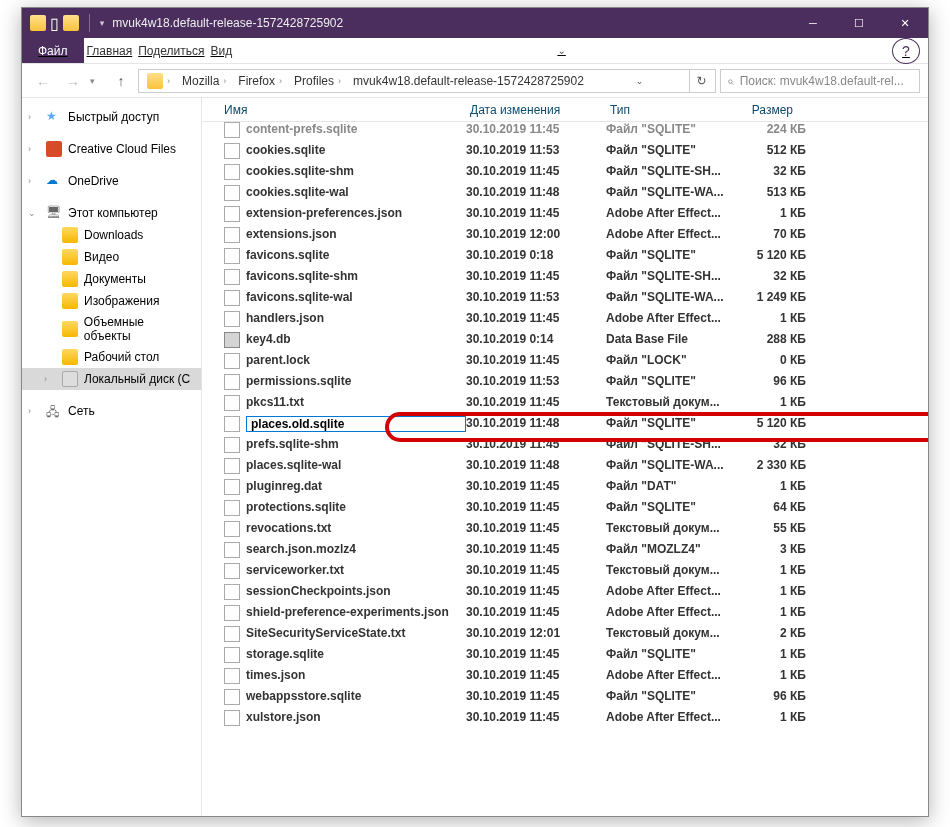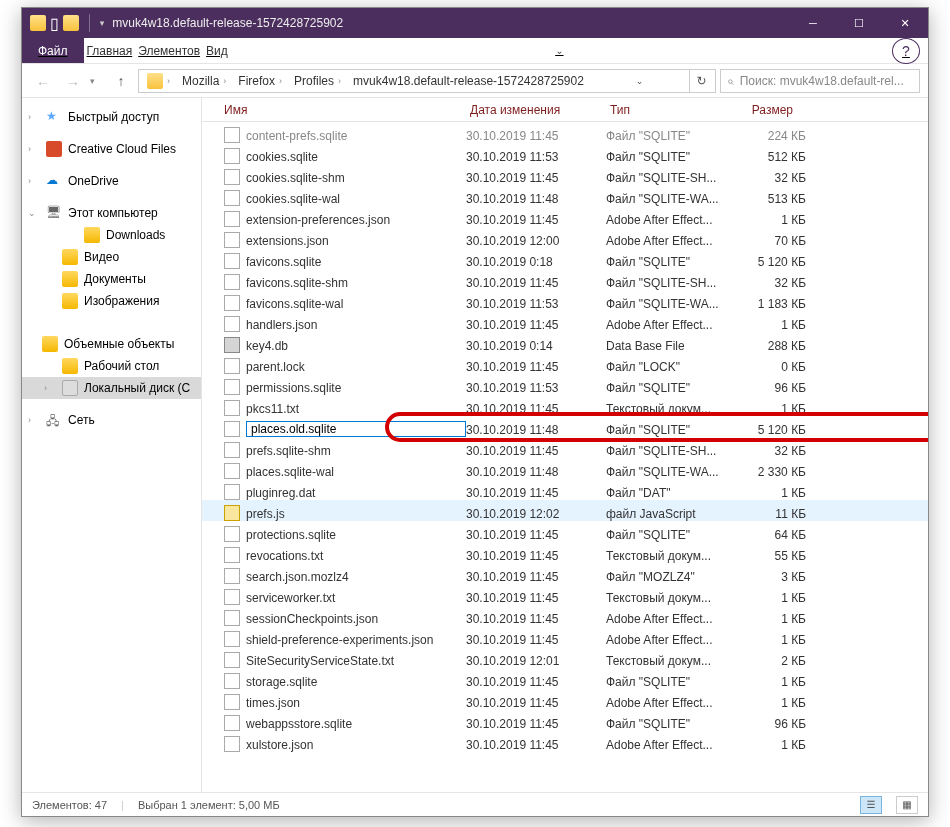--- a/index.html
+++ b/index.html
@@ -36,28 +36,28 @@
 .nav-item.selected { background: #d9d9d9; }
 .nav-group-gap { height: 10px; }
 .icon-star { color: #5aa7ff; }
 .icon-cc { background: #d84b2a; border-radius: 2px; }
 .icon-cloud { color: #0078d4; }
 .icon-pc { color: #666; }
 .icon-folder { background: linear-gradient(#ffd860,#f5b800); border-radius: 2px; }
 .icon-disk { background: #ddd; border: 1px solid #aaa; border-radius: 2px; }
 .icon-net { color: #666; }
 .content { flex: 1; display: flex; flex-direction: column; overflow: hidden; }
-.columns { display: flex; border-bottom: 1px solid #e5e5e5; font-size: 12px; color: #7f1d1d; height: 24px; align-items: center; }
+.columns { display: flex; border-bottom: 1px solid #e5e5e5; font-size: 12px; color: #0c4a6e; height: 24px; align-items: center; }
 .col { padding: 0 8px; border-right: 1px solid transparent; }
 .col-name { width: 260px; padding-left: 22px; }
 .col-date { width: 140px; }
 .col-type { width: 120px; }
 .col-size { width: 80px; text-align: right; }
 .filelist { flex: 1; overflow-y: auto; position: relative; }
-.row { display: flex; align-items: flex-end; height: 21px; font-size: 12px; color: #333; padding-left: 22px; }
+.row { display: flex; align-items: flex-start; height: 21px; font-size: 12px; color: #333; padding-left: 22px; font-weight: bold; }
 .row.dim { color: #888; }
 .row.sel { background: #e5f3ff; }
 .row.editing .fname { border: 1px solid #0078d4; background: #fff; padding: 0 4px; color: #000; }
 .row .fico { width: 16px; height: 16px; margin-right: 6px; flex-shrink: 0; }
 .row .fname { width: 220px; overflow: hidden; white-space: nowrap; text-overflow: ellipsis; }
 .row .fdate { width: 140px; }
 .row .ftype { width: 120px; overflow: hidden; white-space: nowrap; text-overflow: ellipsis; }
 .row .fsize { width: 80px; text-align: right; }
 .file-doc { background: #fff; border: 1px solid #aaa; }
 .file-js { background: #f9e79f; border: 1px solid #c9a300; }
@@ -86,21 +86,21 @@
     <div class="win-controls">
       <div class="win-btn">─</div>
       <div class="win-btn">☐</div>
       <div class="win-btn close">✕</div>
     </div>
   </div>
 
   <div class="ribbon">
     <div class="ribbon-file">Файл</div>
     <div class="ribbon-tab">Главная</div>
-    <div class="ribbon-tab">Элементов</div>
+    <div class="ribbon-tab">Поделиться</div>
     <div class="ribbon-tab">Вид</div>
     <div class="ribbon-chevron" style="margin-left:auto;">⌄</div>
     <div class="ribbon-help">?</div>
   </div>
 
   <div class="navbar">
     <div class="nav-arrow">←</div>
     <div class="nav-arrow">→</div>
     <div class="nav-small">▾</div>
     <div class="nav-arrow enabled">↑</div>
@@ -152,37 +152,37 @@
           <span class="nico icon-cloud">☁</span>
           <span>OneDrive</span>
         </div>
       <div class="nav-group-gap"></div>
       <div class="nav-item">
           <span class="chev">⌄</span>
           <span class="nico icon-pc">🖥</span>
           <span>Этот компьютер</span>
         </div>
       <div id="pc-children">
-          <div class="nav-item" style="padding-left: 40px; margin-left: 22px;">
+          <div class="nav-item" style="padding-left: 40px;">
             <span class="nico icon-folder"></span>
             <span>Downloads</span>
           </div>
           <div class="nav-item" style="padding-left: 40px;">
             <span class="nico icon-folder"></span>
             <span>Видео</span>
           </div>
           <div class="nav-item" style="padding-left: 40px;">
             <span class="nico icon-folder"></span>
             <span>Документы</span>
           </div>
           <div class="nav-item" style="padding-left: 40px;">
             <span class="nico icon-folder"></span>
             <span>Изображения</span>
           </div>
-          <div class="nav-item" style="padding-left: 20px; margin-top: 21px;">
+          <div class="nav-item" style="padding-left: 40px;">
             <span class="nico icon-folder"></span>
             <span>Объемные объекты</span>
           </div>
           <div class="nav-item" style="padding-left: 40px;">
             <span class="nico icon-folder"></span>
             <span>Рабочий стол</span>
           </div>
           <div class="nav-item selected" style="padding-left: 40px;">
             <span class="chev" style="left: 22px;">›</span>
             <span class="nico icon-disk"></span>
@@ -259,21 +259,21 @@
             <span class="fname">favicons.sqlite-shm</span>
             <span class="fdate">30.10.2019 11:45</span>
             <span class="ftype">Файл "SQLITE-SH...</span>
             <span class="fsize">32 КБ</span>
           </div>
           <div class="row">
             <span class="fico file-doc"></span>
             <span class="fname">favicons.sqlite-wal</span>
             <span class="fdate">30.10.2019 11:53</span>
             <span class="ftype">Файл "SQLITE-WA...</span>
-            <span class="fsize">1 183 КБ</span>
+            <span class="fsize">1 249 КБ</span>
           </div>
           <div class="row">
             <span class="fico file-doc"></span>
             <span class="fname">handlers.json</span>
             <span class="fdate">30.10.2019 11:45</span>
             <span class="ftype">Adobe After Effect...</span>
             <span class="fsize">1 КБ</span>
           </div>
           <div class="row">
             <span class="fico file-db"></span>
@@ -325,27 +325,20 @@
             <span class="ftype">Файл "SQLITE-WA...</span>
             <span class="fsize">2 330 КБ</span>
           </div>
           <div class="row">
             <span class="fico file-doc"></span>
             <span class="fname">pluginreg.dat</span>
             <span class="fdate">30.10.2019 11:45</span>
             <span class="ftype">Файл "DAT"</span>
             <span class="fsize">1 КБ</span>
           </div>
-          <div class="row sel">
-            <span class="fico file-js"></span>
-            <span class="fname">prefs.js</span>
-            <span class="fdate">30.10.2019 12:02</span>
-            <span class="ftype">файл JavaScript</span>
-            <span class="fsize">11 КБ</span>
-          </div>
           <div class="row">
             <span class="fico file-doc"></span>
             <span class="fname">protections.sqlite</span>
             <span class="fdate">30.10.2019 11:45</span>
             <span class="ftype">Файл "SQLITE"</span>
             <span class="fsize">64 КБ</span>
           </div>
           <div class="row">
             <span class="fico file-txt"></span>
             <span class="fname">revocations.txt</span>
@@ -413,22 +406,14 @@
             <span class="fico file-doc"></span>
             <span class="fname">xulstore.json</span>
             <span class="fdate">30.10.2019 11:45</span>
             <span class="ftype">Adobe After Effect...</span>
             <span class="fsize">1 КБ</span>
           </div>
         </div>
     </div>
   </div>
 
-  <div class="statusbar">
-    <span>Элементов: 47</span>
-    <span style="color:#ccc;">|</span>
-    <span>Выбран 1 элемент: 5,00 МБ</span>
-    <span class="spacer"></span>
-    <span class="view-btn active">☰</span>
-    <span class="view-btn">▦</span>
-  </div>
 
 </div>
 
 </body></html>

